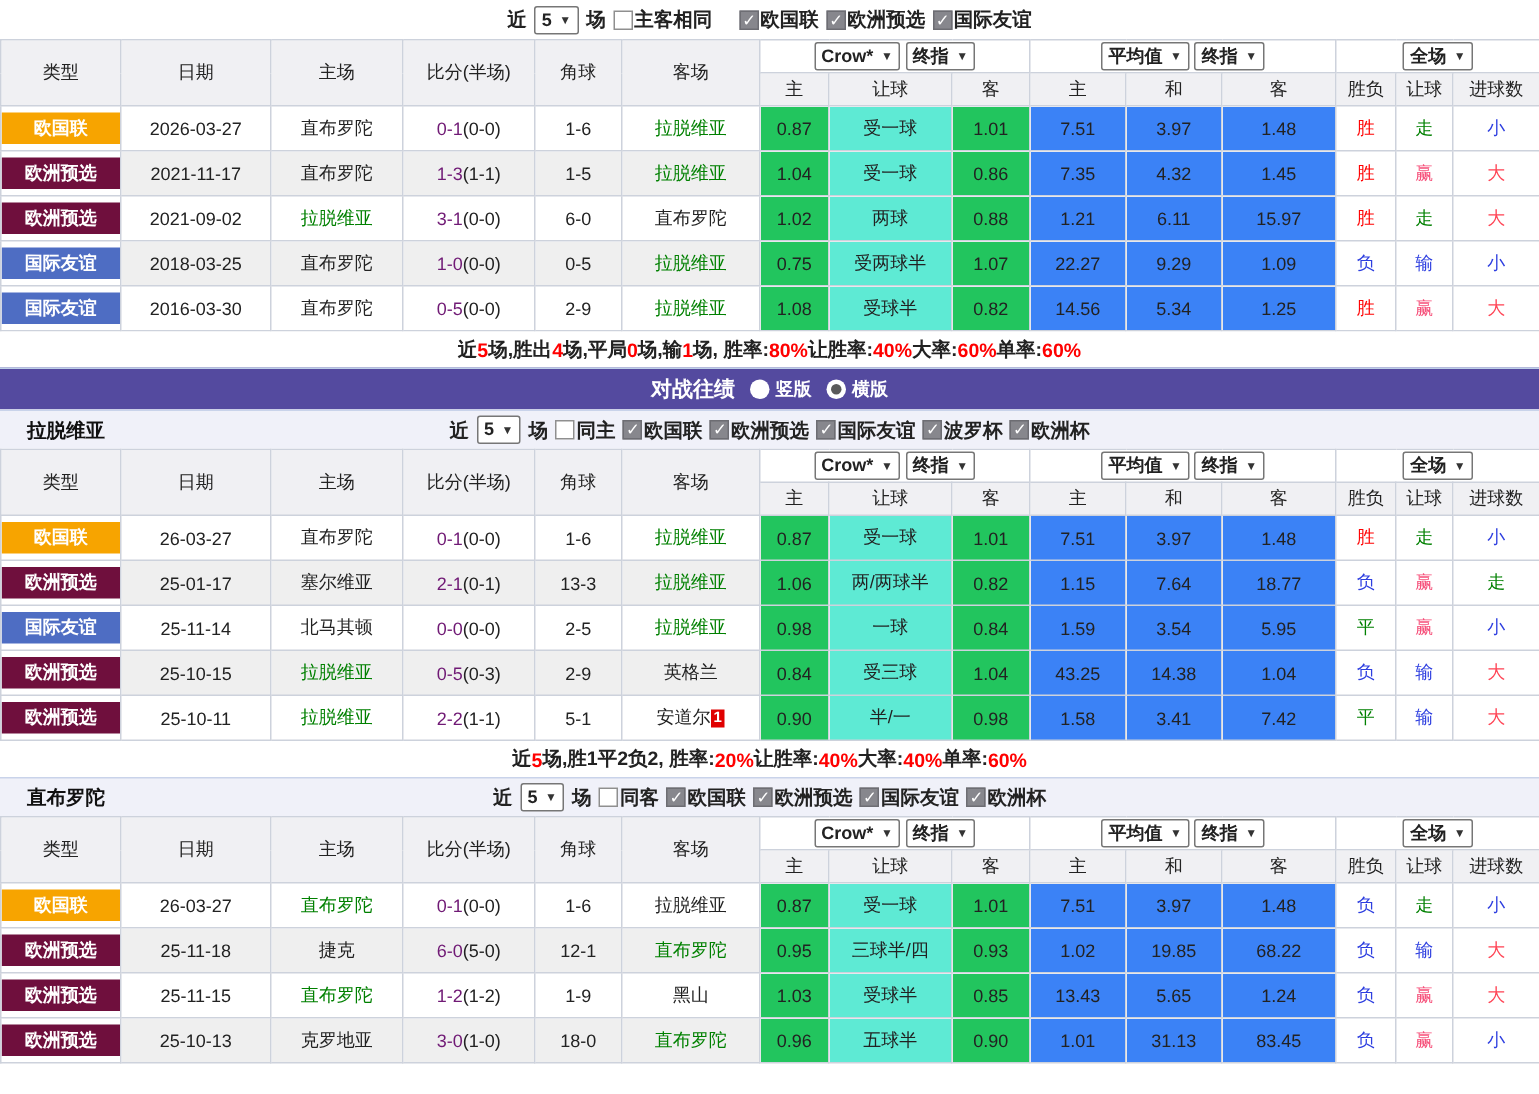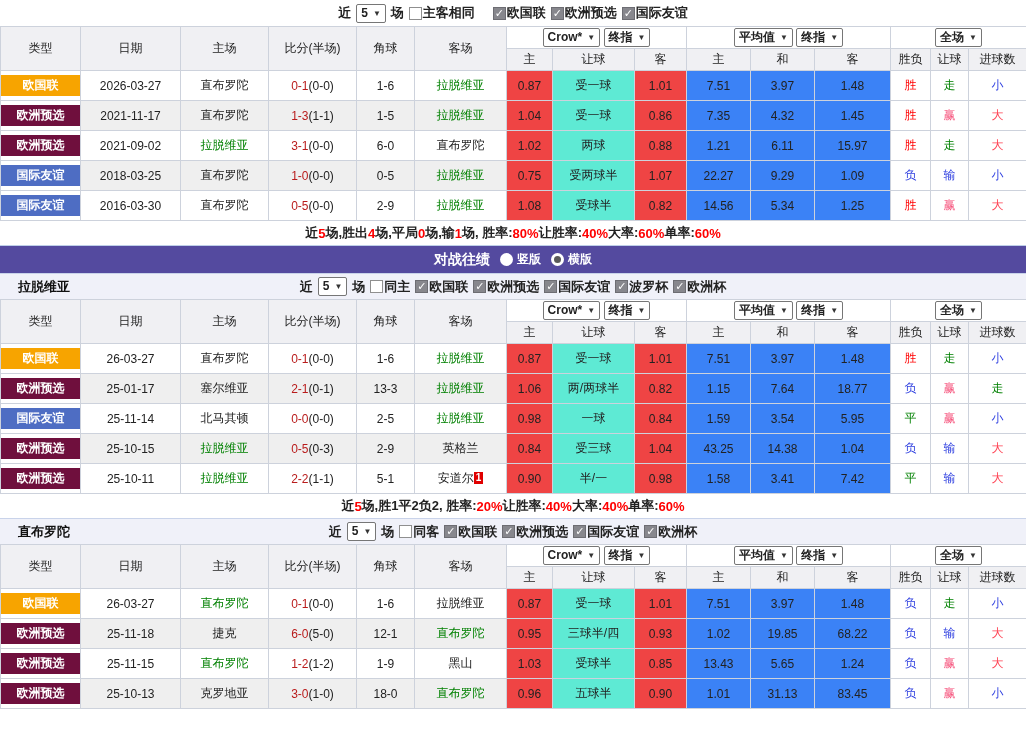--- a/index.html
+++ b/index.html
@@ -33,24 +33,24 @@
   th,td{border:1px solid #CDD2DC;text-align:center;padding:0;white-space:nowrap;overflow:hidden;}
   th{background:#F0F0F3;font-weight:normal;color:#222;height:21px;font-size:12px;}
   th.selth{background:#fff;text-align:center;}
   td{height:25px;font-size:12px;}
   td.typecell{background:#fff;padding:2px 0;}
   .badge{display:block;height:21px;line-height:21px;color:#fff;font-weight:bold;font-size:12px;}
   .badge-o{background:#F7A400;}
   .badge-w{background:#6F0F3D;}
   .badge-b{background:#4E6DC3;}
   tr.even td.stripe{background:#EFEFEF;}
-  td.oddsw{background:#ef4444;}
+  td.oddsw{background:#22c55e;}
   td.oddsc{background:#5eead4;}
   td.avg{background:#3b82f6;}
-  .sc{color:#b91c1c;}
+  .sc{color:#701a75;}
   .half{color:#222;}
   .grn{color:#008000;}
   .c-red{color:#FF0000;}
   .c-blu{color:#2E3FE0;}
   .c-grn{color:#008000;}
   .c-rose{color:#F6507A;}
   .c-bred{color:#FF4455;}
   .rb{display:inline-block;background:#E00000;color:#fff;font-size:10px;line-height:12px;padding:0 2px;font-weight:bold;vertical-align:1px;}
   .summary{height:24px;display:flex;align-items:center;justify-content:center;font-weight:bold;font-size:13px;background:#fff;}
   .summary .red{color:#FF0000;}

